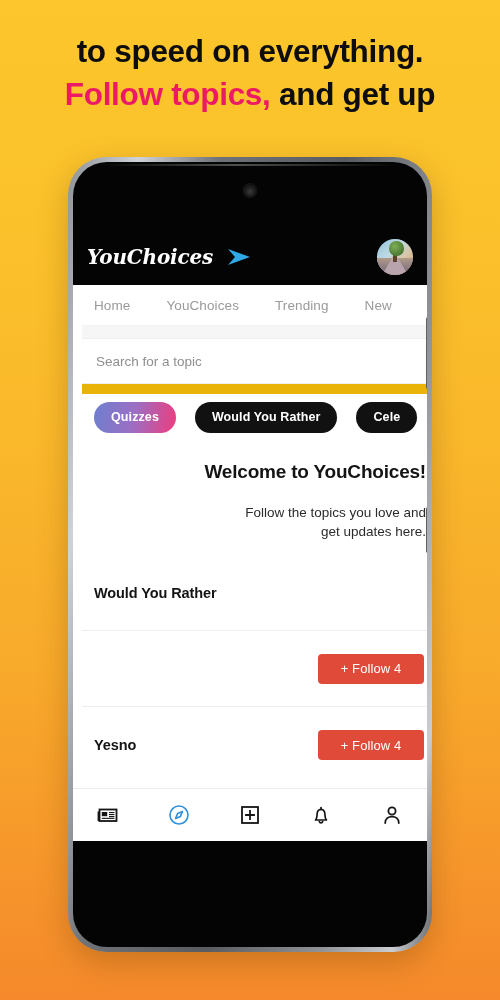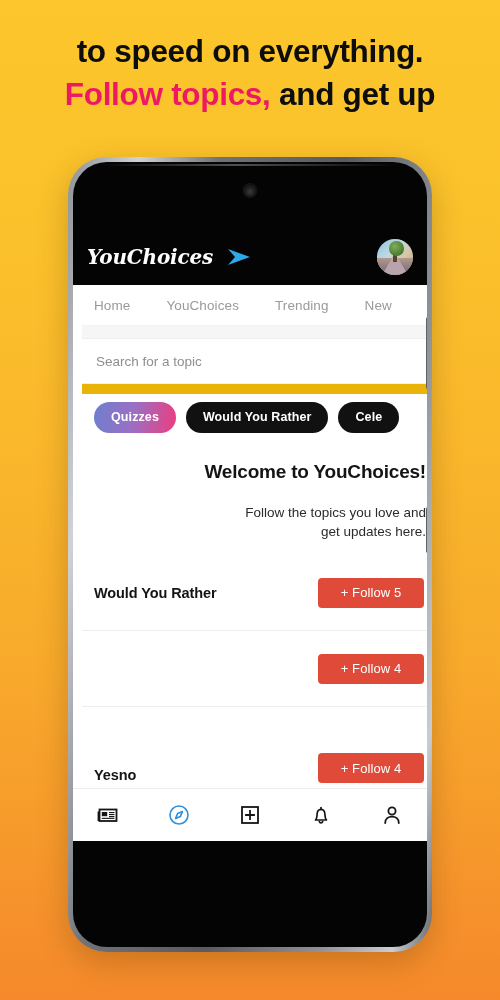--- a/index.html
+++ b/index.html
@@ -190,21 +190,21 @@
     align-items: center;
     padding-left: 14px;
     font-size: 13.5px;
     color: #8e8e8e;
   }
 
   
   #chips-row {
     display: flex;
     align-items: center;
-    gap: 10px;
+    gap: 19px;
     padding: 8px 0 8px 12px;
     background: #ffffff;
     overflow: hidden;
     white-space: nowrap;
   }
   .chip {
     flex: none;
     height: 31px;
     line-height: 31px;
     padding: 0 17px;
@@ -241,21 +241,21 @@
   
   #topic-list { background: #ffffff; }
   .topic-row {
     display: flex;
     align-items: center;
     height: 76px;
     padding: 0 12px 0 12px;
     border-bottom: 1px solid #eeeeee;
     box-sizing: border-box;
   }
-  .topic-row:last-child { border-bottom: none; align-items: flex-end; }
+  .topic-row:last-child { border-bottom: none; }
   .topic-name {
     font-size: 14.5px;
     font-weight: bold;
     color: #141414;
     letter-spacing: -0.1px;
   }
   .follow-btn {
     margin-left: auto;
     width: 106px;
     height: 30px;
@@ -343,21 +343,20 @@
           <div id="welcome-title">Welcome to YouChoices!</div>
           <div id="welcome-sub">
             <div>Follow the topics you love and</div>
             <div>get updates here.</div>
           </div>
         </div>
 
         <div id="topic-list">
           <div class="topic-row">
             <span class="topic-name">Would You Rather</span>
-            <div class="follow-btn">+ Follow 5</div>
           </div>
           <div class="topic-row">
             <div class="follow-btn">+ Follow 4</div>
           </div>
           <div class="topic-row">
             <span class="topic-name">Yesno</span>
             <div class="follow-btn">+ Follow 4</div>
           </div>
         </div>
 

